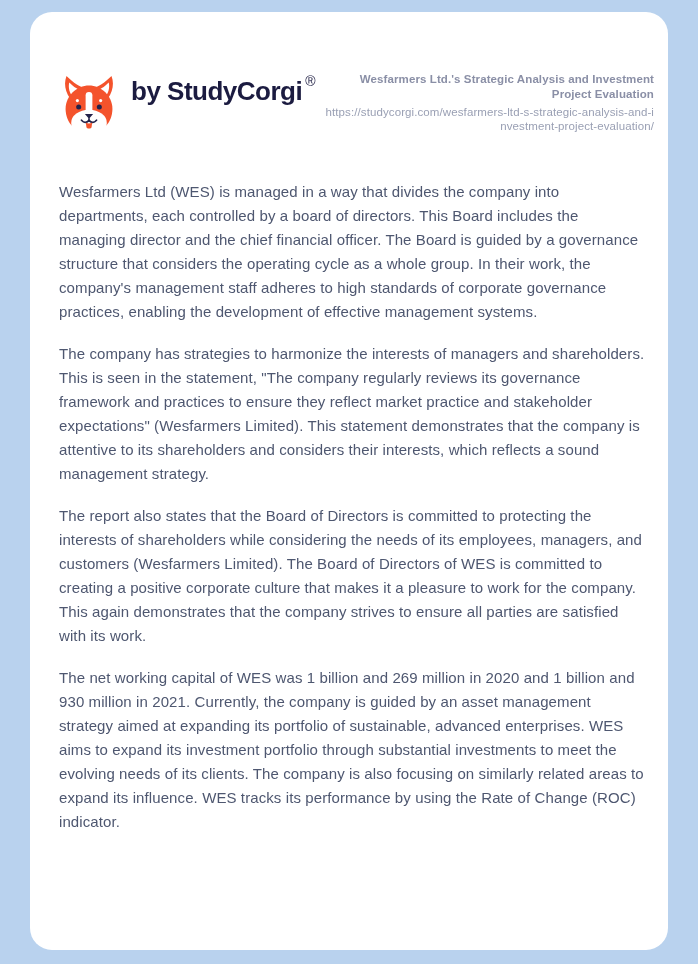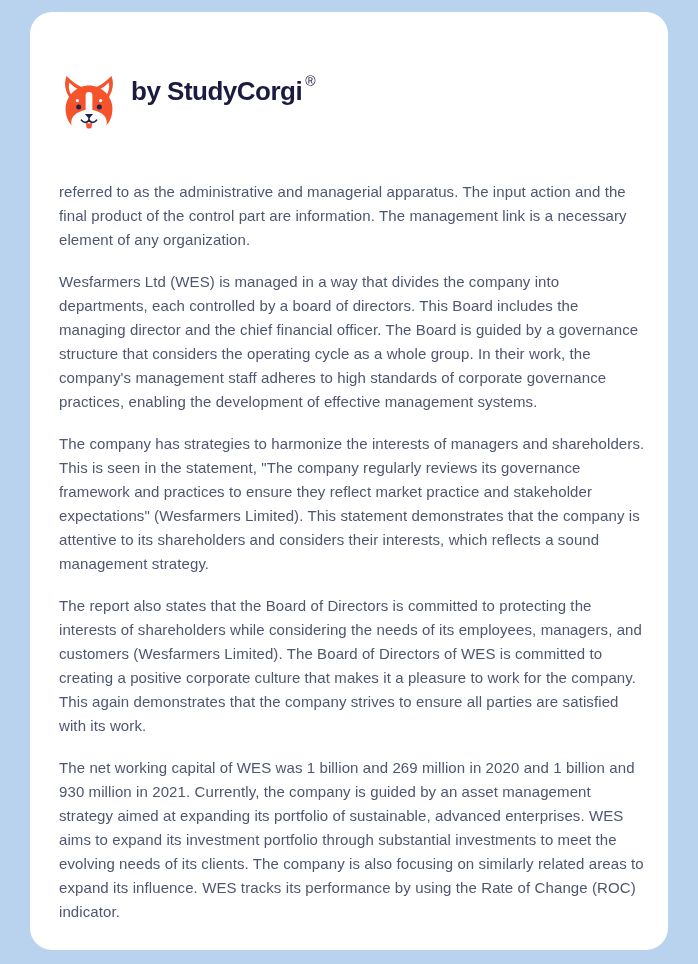--- a/index.html
+++ b/index.html
@@ -110,24 +110,27 @@
         <circle cx="19.6" cy="26.2" r="1.7" fill="#ffffff"></circle>
         <circle cx="44.4" cy="26.2" r="1.7" fill="#ffffff"></circle>
         <path d="M27.6 40.6 h8.8 l-3.3 3.6 a1.5 1.5 0 0 1 -2.2 0 Z" fill="#22224a"></path>
         <path d="M32 44 v3.2" stroke="#22224a" stroke-width="1.6" fill="none"></path>
         <path d="M24 47.2 q4 4.6 8 0.2 q4 4.4 8 -0.2" fill="none" stroke="#22224a" stroke-width="1.9" stroke-linecap="round"></path>
         <path d="M28.6 49.6 q3.4 2.3 6.8 0 l-0.7 5.2 q-2.7 2.5 -5.4 0 Z" fill="#f4532c"></path>
       </svg>
       <div class="brand-text"><span>by StudyCorgi</span><span class="registered-mark">®</span></div>
     </div>
 
+    <div class="doc-meta">
+      <div class="doc-title">Wesfarmers Ltd.'s Strategic Analysis and Investment Project Evaluation</div>
+      <a class="doc-url" href="#">https://studycorgi.com/wesfarmers-ltd-s-strategic-analysis-and-investment-project-evaluation/</a>
+    </div>
 
   </div>
 
   <div class="article">
-    <p>referred to as the administrative and managerial apparatus. The input action and the final product of the control part are information. The management link is a necessary element of any organization.</p>
     <p>Wesfarmers Ltd (WES) is managed in a way that divides the company into departments, each controlled by a board of directors. This Board includes the managing director and the chief financial officer. The Board is guided by a governance structure that considers the operating cycle as a whole group. In their work, the company's management staff adheres to high standards of corporate governance practices, enabling the development of effective management systems.</p>
     <p>The company has strategies to harmonize the interests of managers and shareholders. This is seen in the statement, "The company regularly reviews its governance framework and practices to ensure they reflect market practice and stakeholder expectations" (Wesfarmers Limited). This statement demonstrates that the company is attentive to its shareholders and considers their interests, which reflects a sound management strategy.</p>
     <p>The report also states that the Board of Directors is committed to protecting the interests of shareholders while considering the needs of its employees, managers, and customers (Wesfarmers Limited). The Board of Directors of WES is committed to creating a positive corporate culture that makes it a pleasure to work for the company. This again demonstrates that the company strives to ensure all parties are satisfied with its work.</p>
     <p>The net working capital of WES was 1 billion and 269 million in 2020 and 1 billion and 930 million in 2021. Currently, the company is guided by an asset management strategy aimed at expanding its portfolio of sustainable, advanced enterprises. WES aims to expand its investment portfolio through substantial investments to meet the evolving needs of its clients. The company is also focusing on similarly related areas to expand its influence. WES tracks its performance by using the Rate of Change (ROC) indicator.</p>
   </div>
 
 </div>
 
 </body></html>

